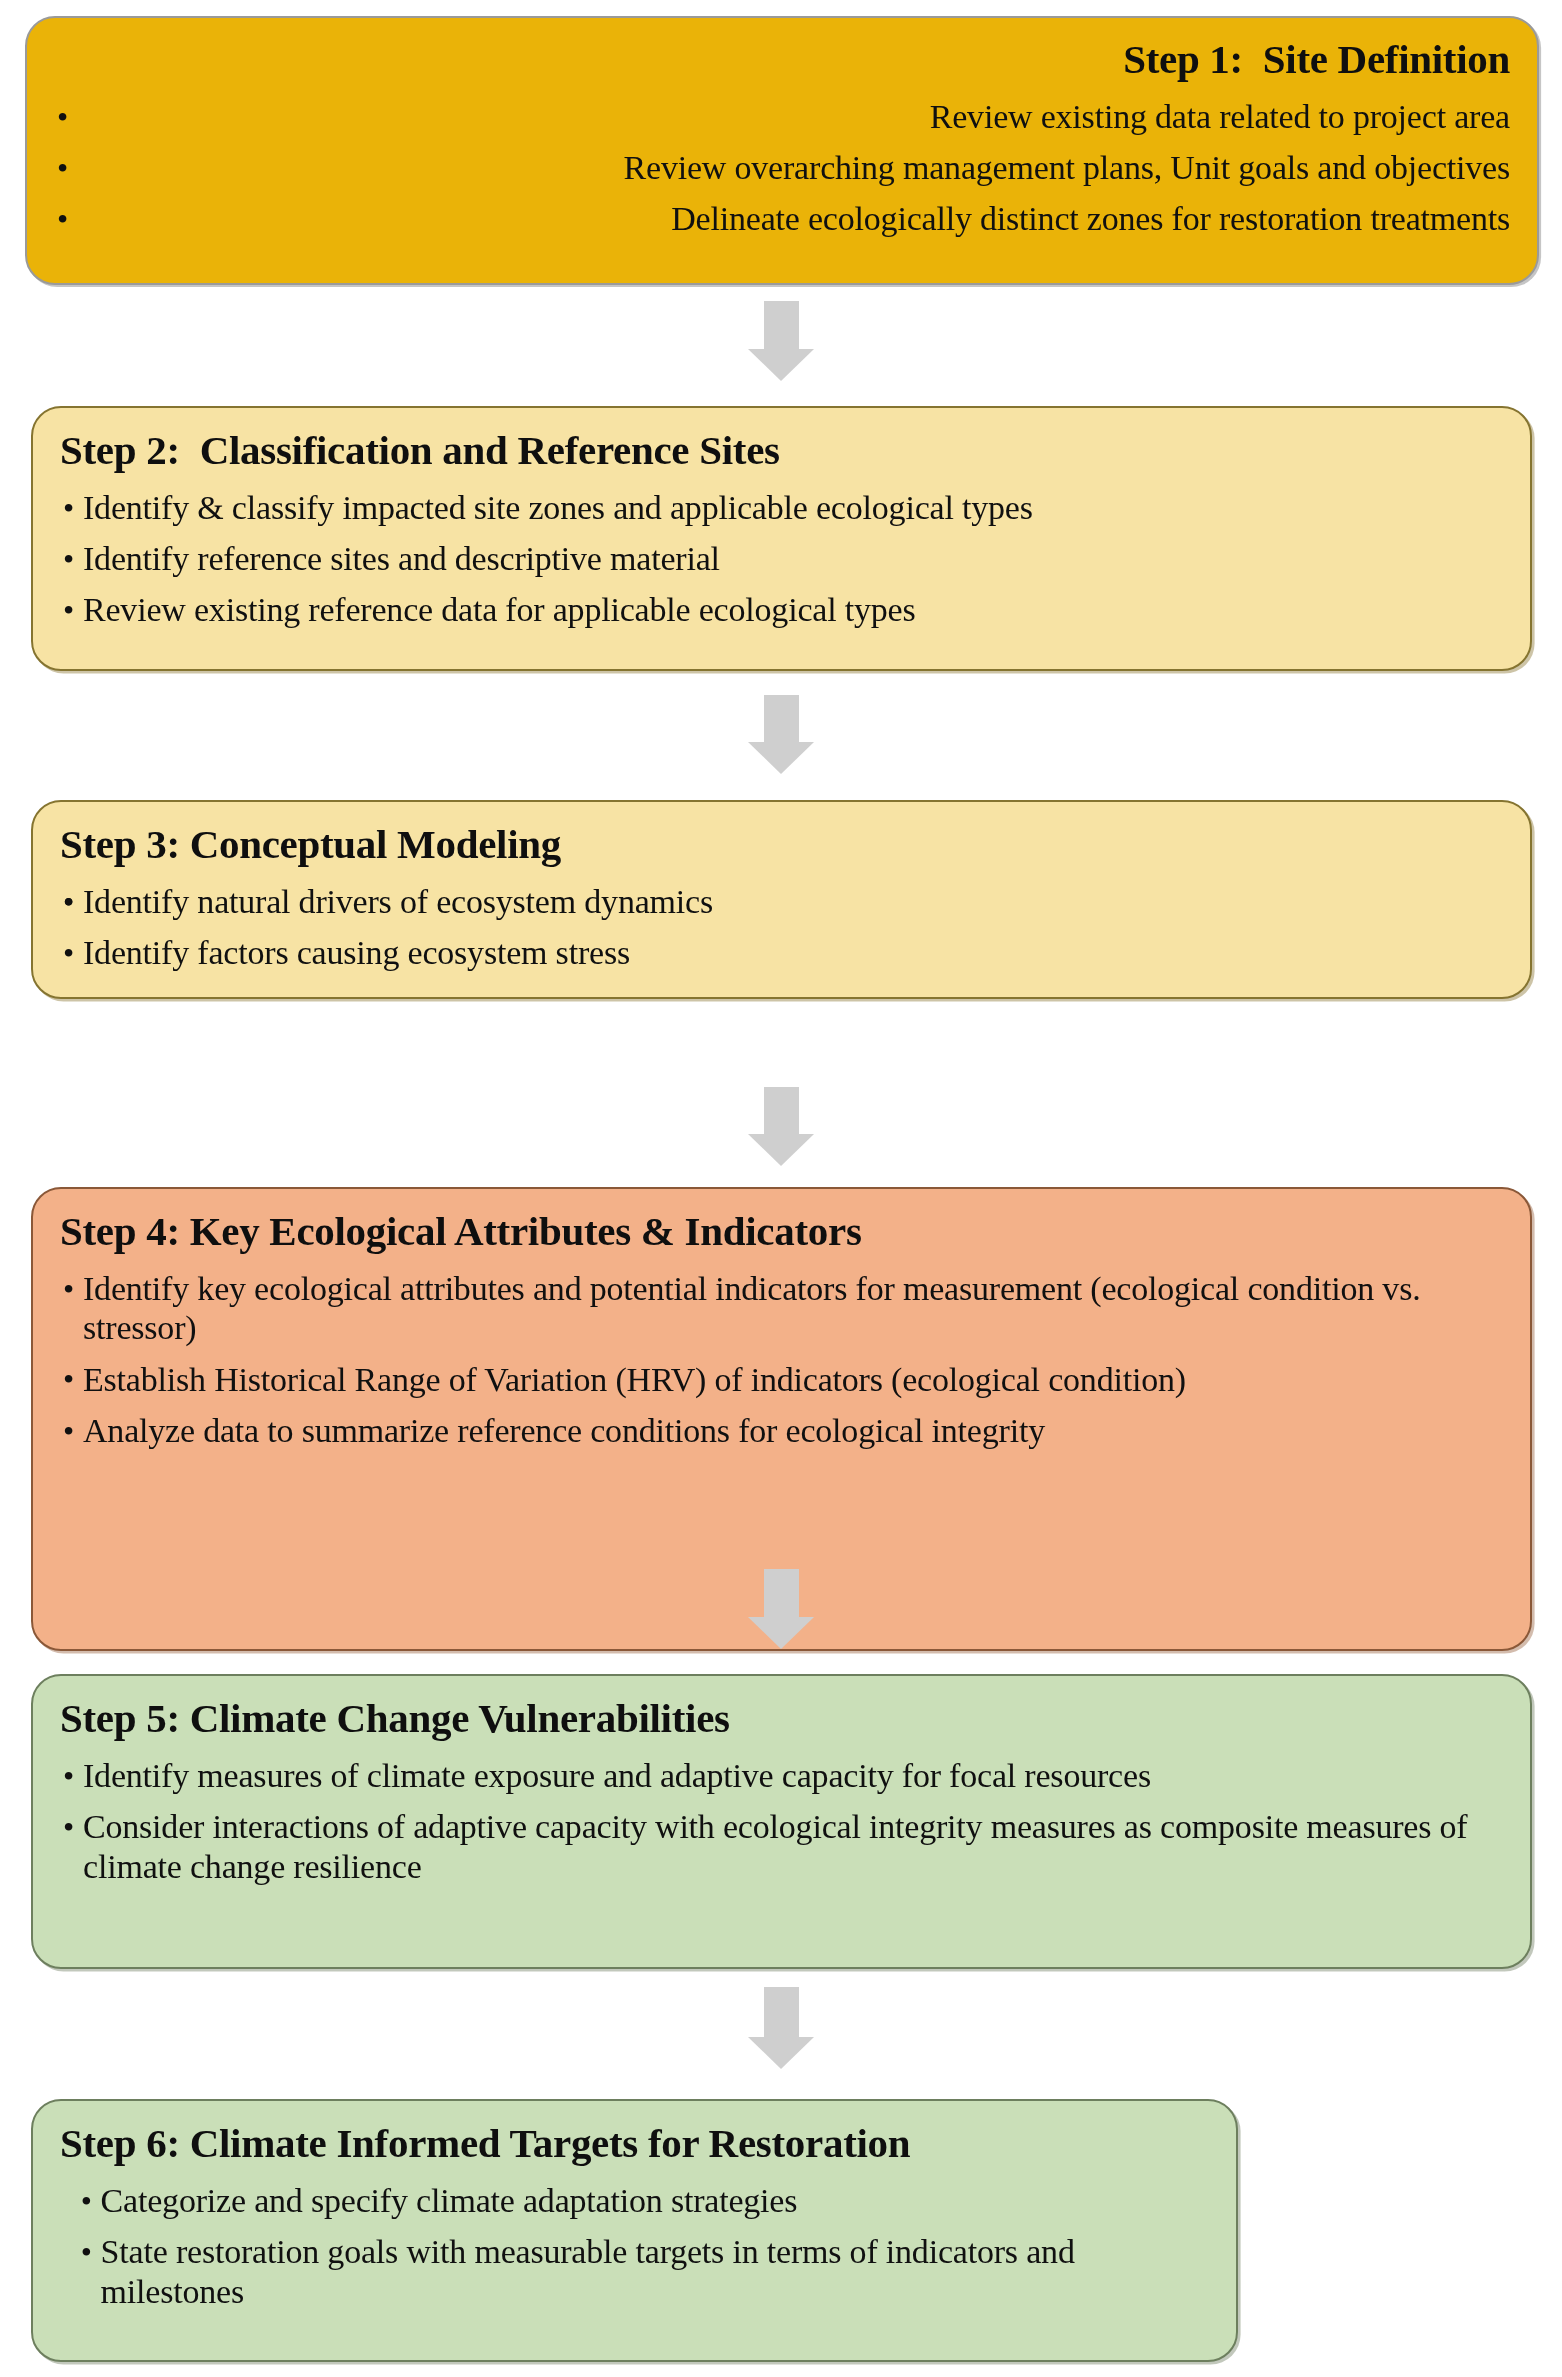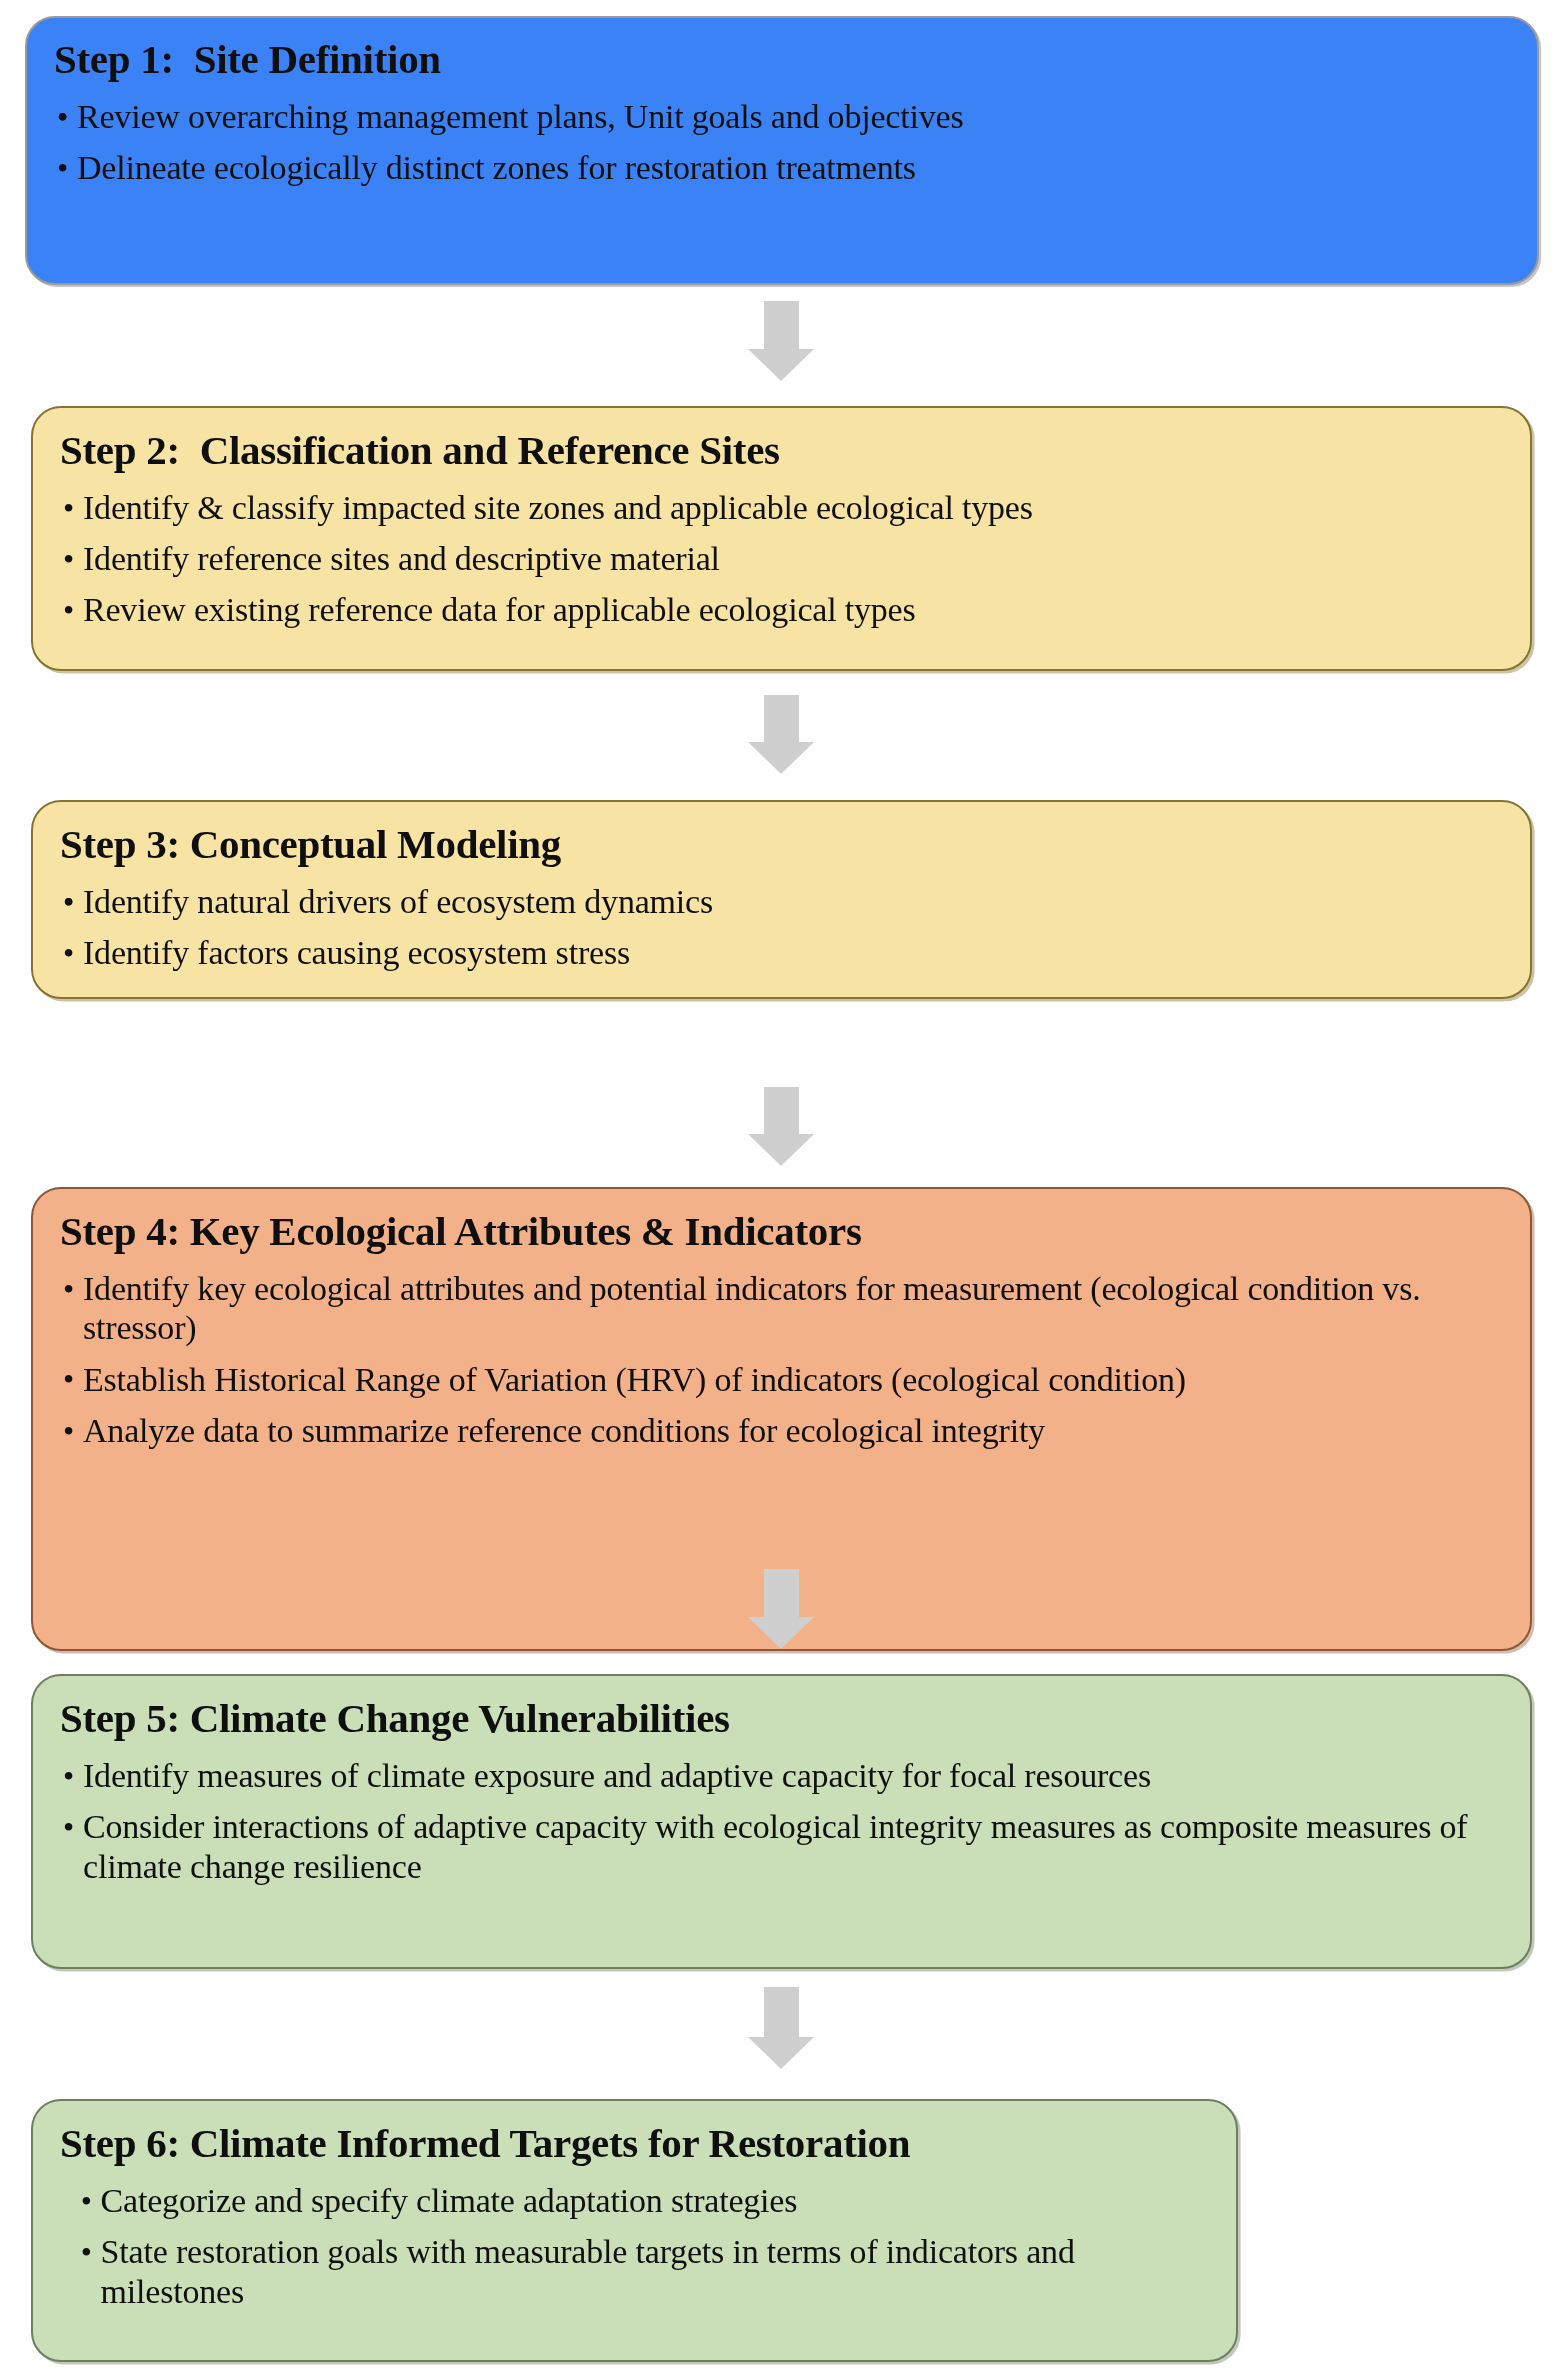--- a/index.html
+++ b/index.html
@@ -25,23 +25,24 @@
   
   .step-box {
     position: absolute;
     box-sizing: border-box;
     border-radius: 30px;
     border-style: solid;
     border-width: 2.6px;
     padding: 20.7px 27px 15.5px 27px;
   }
   .step-box.white {
-    background: #3b82f6;
+    background: #eab308;
     border-color: #9a9a9a;
     box-shadow: 2.1px 2.1px 0 0 rgba(150,150,150,0.55);
+    text-align: right;
   }
   .step-box.yellow {
     background: #f7e3a4;
     border-color: #857430;
     box-shadow: 2.6px 2.6px 0 0 rgba(145,125,60,0.45);
   }
   .step-box.orange {
     background: #f3b189;
     border-color: #8a5838;
     box-shadow: 2.6px 2.6px 0 0 rgba(150,95,60,0.42);
@@ -110,20 +111,21 @@
 </head>
 <body>
 
 <div id="flow">
 
   <div class="step-box white" style="left:25px; top:15.5px; width:1514px; height:269px;">
     <div class="step-title">Step 1:  Site Definition</div>
     <ul class="bullets">
       <li>
         <span class="bullet-dot">•</span>
+        <span>Review existing data related to project area</span>
       </li>
       <li>
         <span class="bullet-dot">•</span>
         <span>Review overarching management plans, Unit goals and objectives</span>
       </li>
       <li>
         <span class="bullet-dot">•</span>
         <span>Delineate ecologically distinct zones for restoration treatments</span>
       </li>
     </ul>

